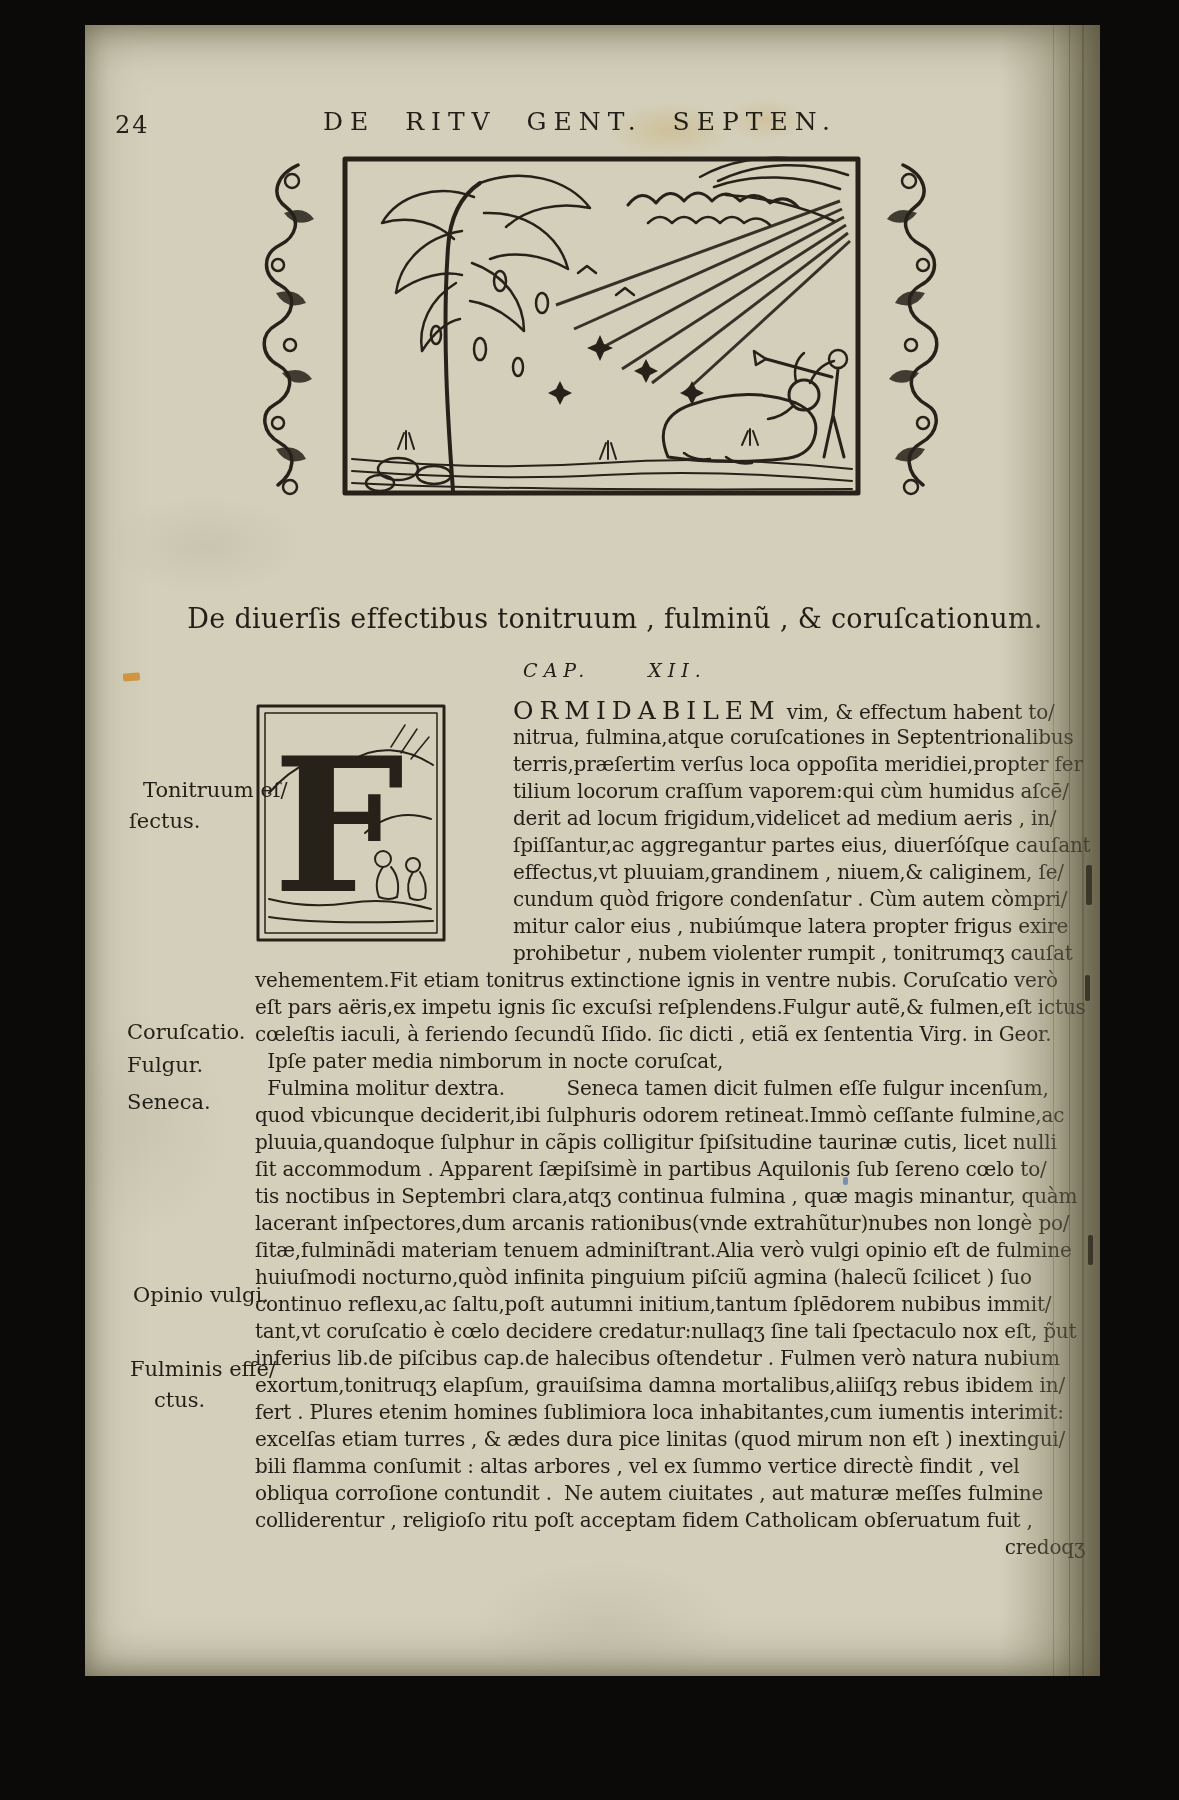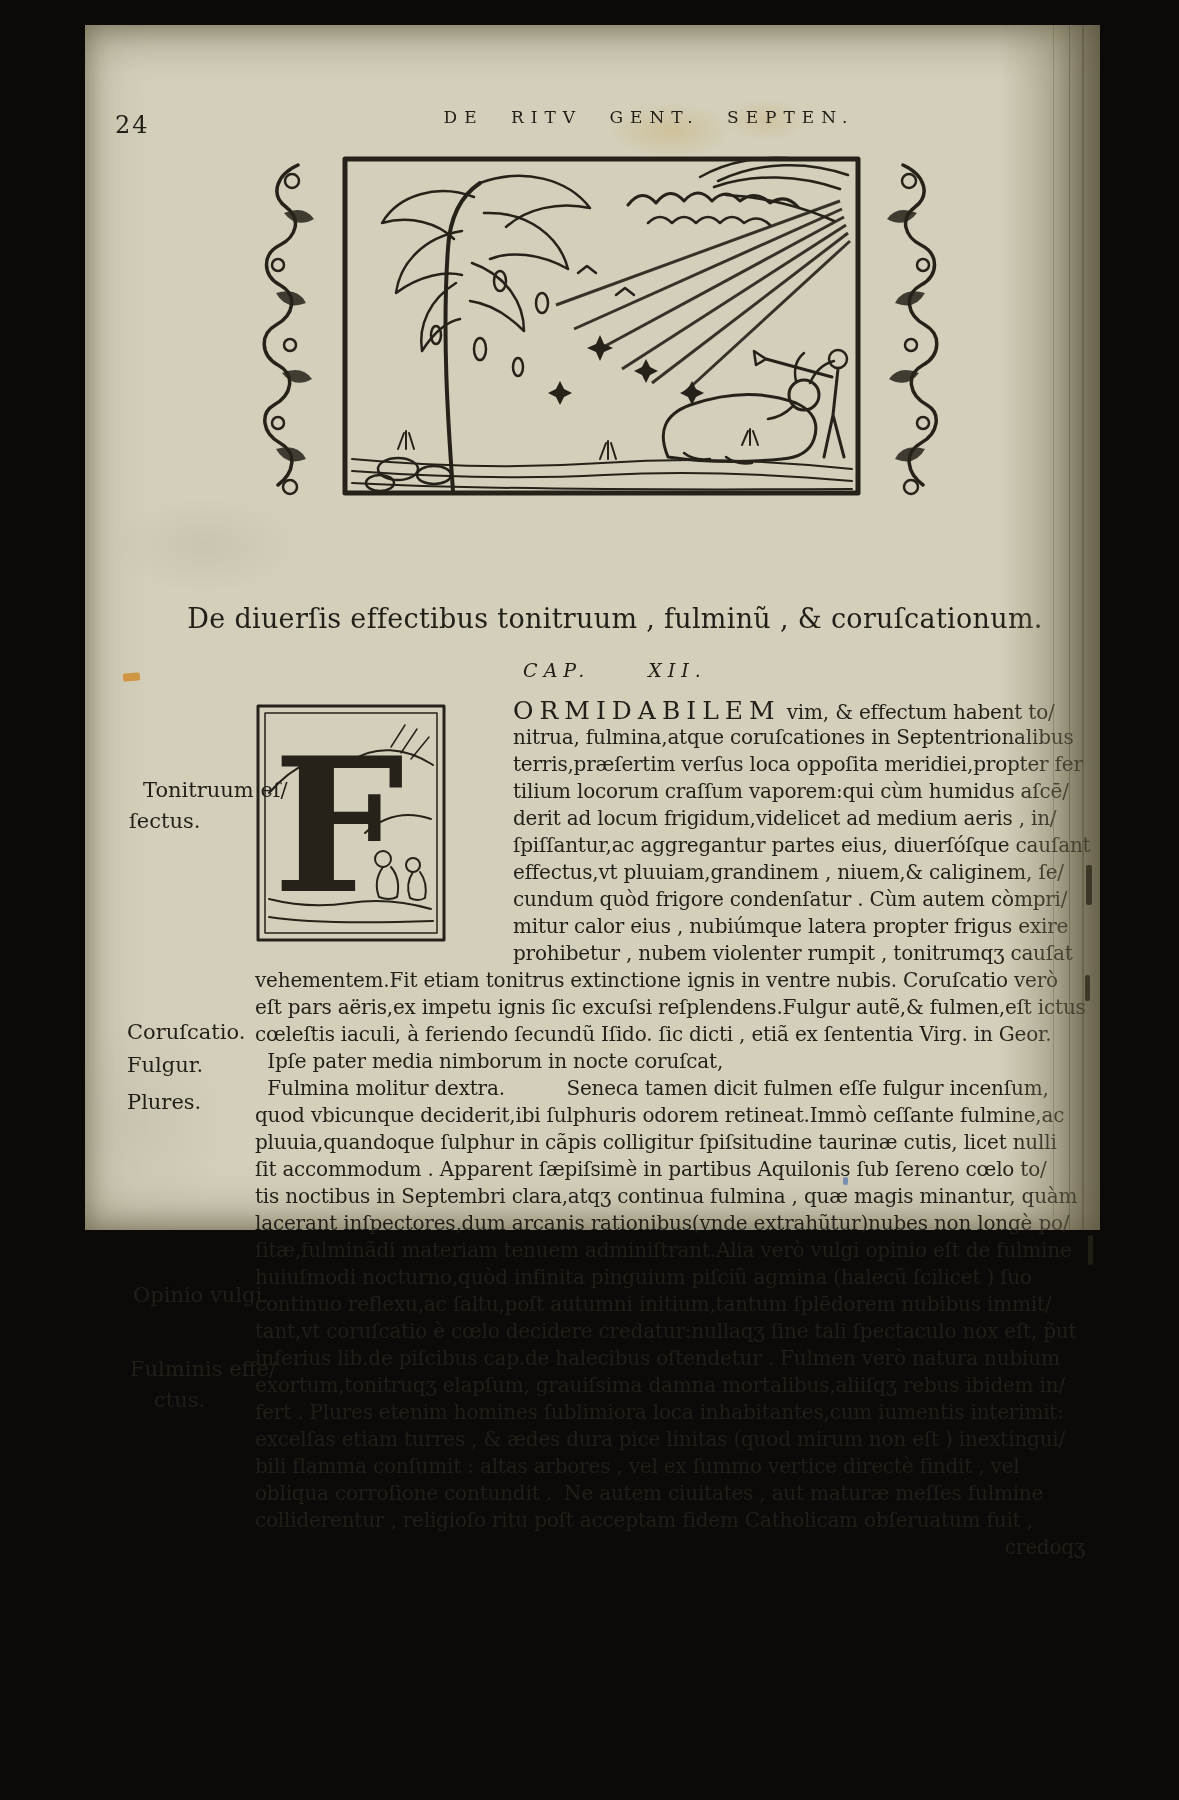--- a/index.html
+++ b/index.html
@@ -3,21 +3,21 @@
 <meta charset="utf-8">
 <style>
   html,body{margin:0;padding:0;}
   body{
     width:1179px;height:1800px;position:relative;overflow:hidden;
     background:#0b0a08;
     font-family:"DejaVu Serif", serif;
     color:#221f18;
   }
   .paper{
-    position:absolute;left:85px;top:25px;width:1015px;height:1205px;
+    position:absolute;left:85px;top:25px;width:1015px;height:1651px;
     background:#d3cfba;
     box-shadow: inset 0 0 55px rgba(70,62,38,.38), inset -28px 0 40px rgba(70,62,38,.42), inset 6px 0 18px rgba(70,62,38,.25);
   }
   .page-edge{
     position:absolute;right:0;top:0;width:100px;height:100%;
     background:linear-gradient(to right, rgba(140,133,105,0), rgba(128,121,94,.40) 55%, rgba(86,80,58,.62));
     pointer-events:none;
   }
   .edge-line{position:absolute;top:0;height:100%;width:2px;background:rgba(84,78,56,.45);}
   .edge-line.e1{right:16px;}
@@ -30,22 +30,22 @@
       radial-gradient(90px 40px at 585px 105px, rgba(196,160,80,.30), rgba(196,160,80,0) 70%),
       radial-gradient(60px 30px at 680px 95px, rgba(196,150,70,.22), rgba(196,150,70,0) 70%),
       radial-gradient(140px 70px at 120px 520px, rgba(110,105,90,.10), rgba(110,105,90,0) 70%),
       radial-gradient(180px 90px at 520px 1600px, rgba(100,95,80,.10), rgba(100,95,80,0) 72%),
       radial-gradient(120px 160px at 60px 1100px, rgba(120,115,95,.10), rgba(120,115,95,0) 70%);
   }
   .orange-tick{position:absolute;left:38px;top:648px;width:17px;height:8px;background:#cf8c2e;opacity:.85;border-radius:2px;transform:rotate(-4deg);}
   .blue-fleck{position:absolute;left:758px;top:1152px;width:5px;height:8px;background:#4a6fae;opacity:.65;border-radius:2px;}
 
   .page-number{position:absolute;left:30px;top:86px;font-size:24px;letter-spacing:2px;}
-  .running-head{position:absolute;left:238px;top:82px;width:652px;text-align:center;
-    font-size:17px;letter-spacing:7px;word-spacing:15px;white-space:nowrap;}
+  .running-head{position:absolute;left:238px;top:82px;width:652px;
+    font-size:25px;letter-spacing:7px;word-spacing:15px;white-space:nowrap;}
 
   .woodcut{position:absolute;left:163px;top:128px;width:705px;height:348px;}
 
   .chapter-title{position:absolute;left:90px;top:578px;width:880px;text-align:center;
     font-size:27px;letter-spacing:.3px;}
   .cap-line{position:absolute;left:90px;top:634px;width:880px;text-align:center;
     font-size:19px;letter-spacing:6px;white-space:pre;font-style:italic;}
   .cap-line .gap{display:inline-block;width:58px;}
 
   .body-text{position:absolute;left:170px;top:672px;width:834px;}
@@ -235,21 +235,21 @@
 
   <div class="note n1">
       <div class="note-line">Tonitruum eſ/</div>
       <div class="note-line">ſectus.</div>
     </div>
   <div class="note n2">
       <div class="note-line">Coruſcatio.</div>
       <div class="note-line">Fulgur.</div>
     </div>
   <div class="note n3">
-      <div class="note-line">Plures.</div>
+      <div class="note-line">Seneca.</div>
     </div>
   <div class="note n4">
       <div class="note-line">Opinio vulgi.</div>
     </div>
   <div class="note n5">
       <div class="note-line">Fulminis effe/</div>
       <div class="note-line">ctus.</div>
     </div>
 
   <div class="orange-tick"></div>

